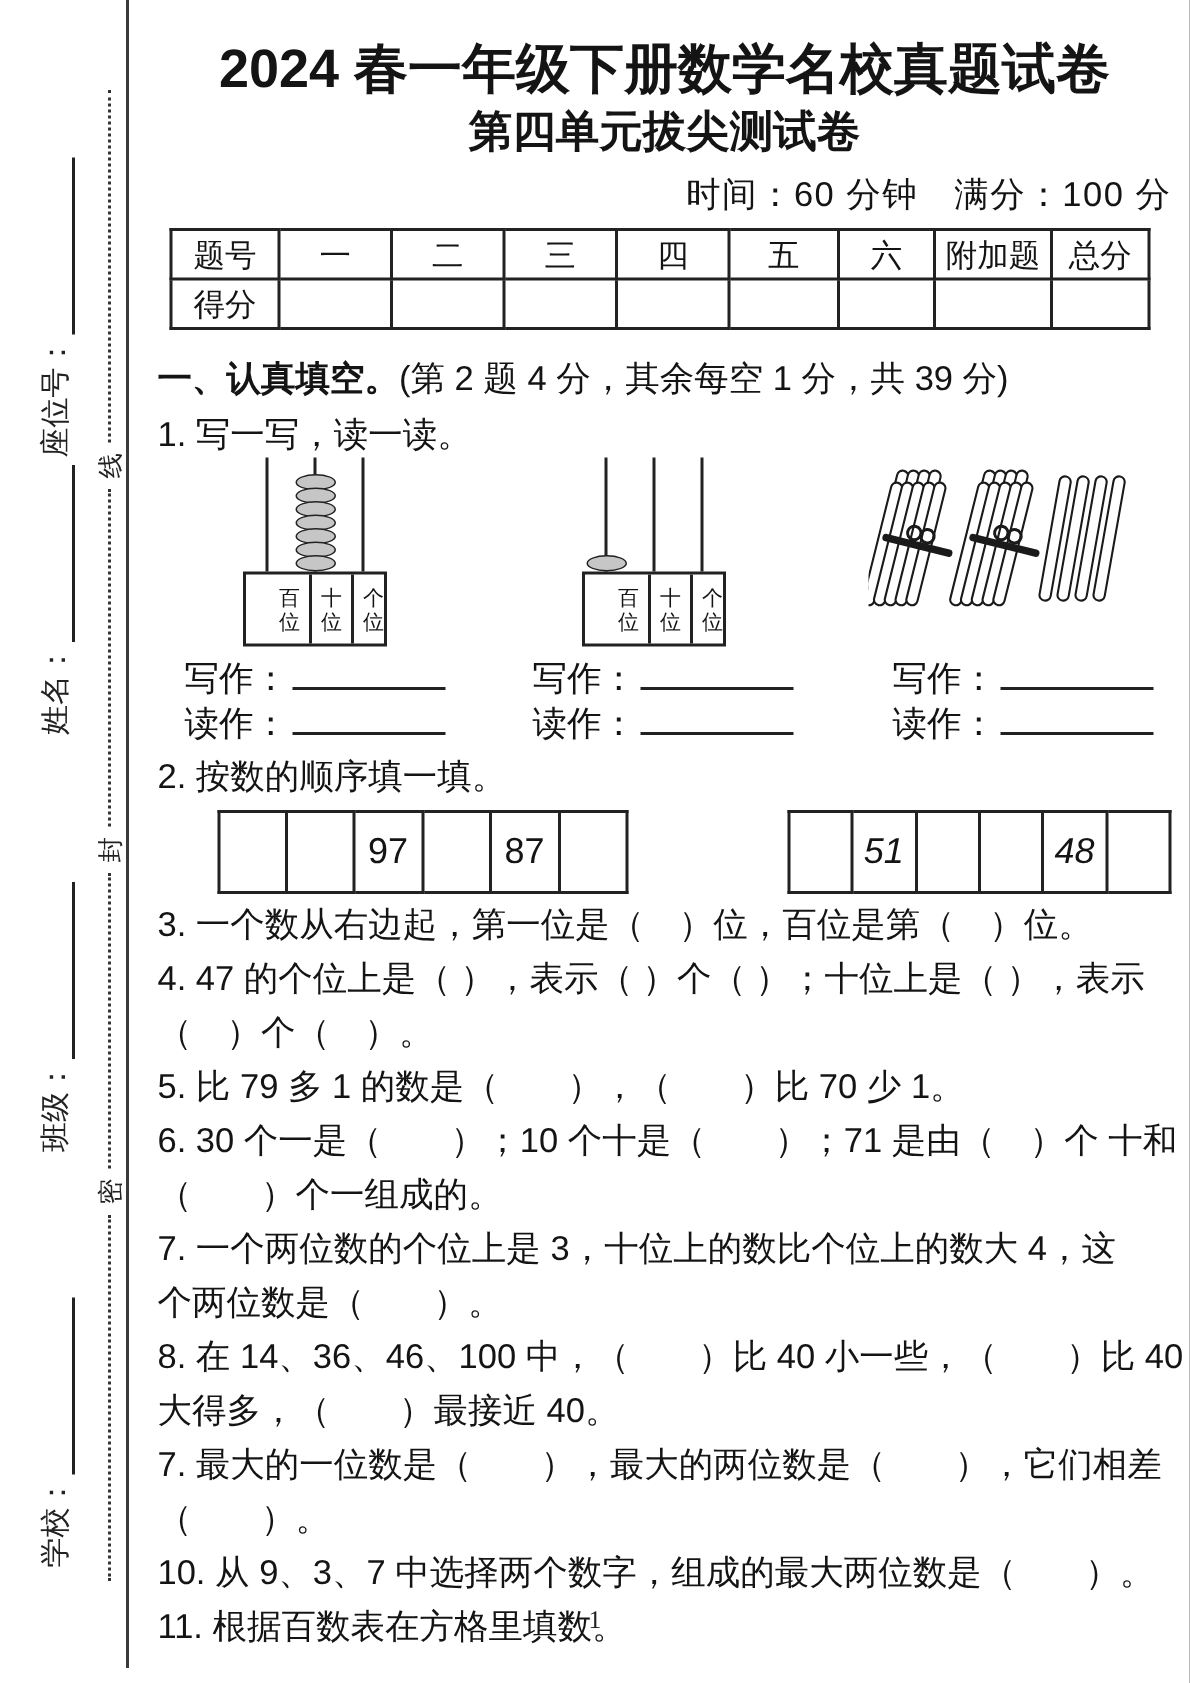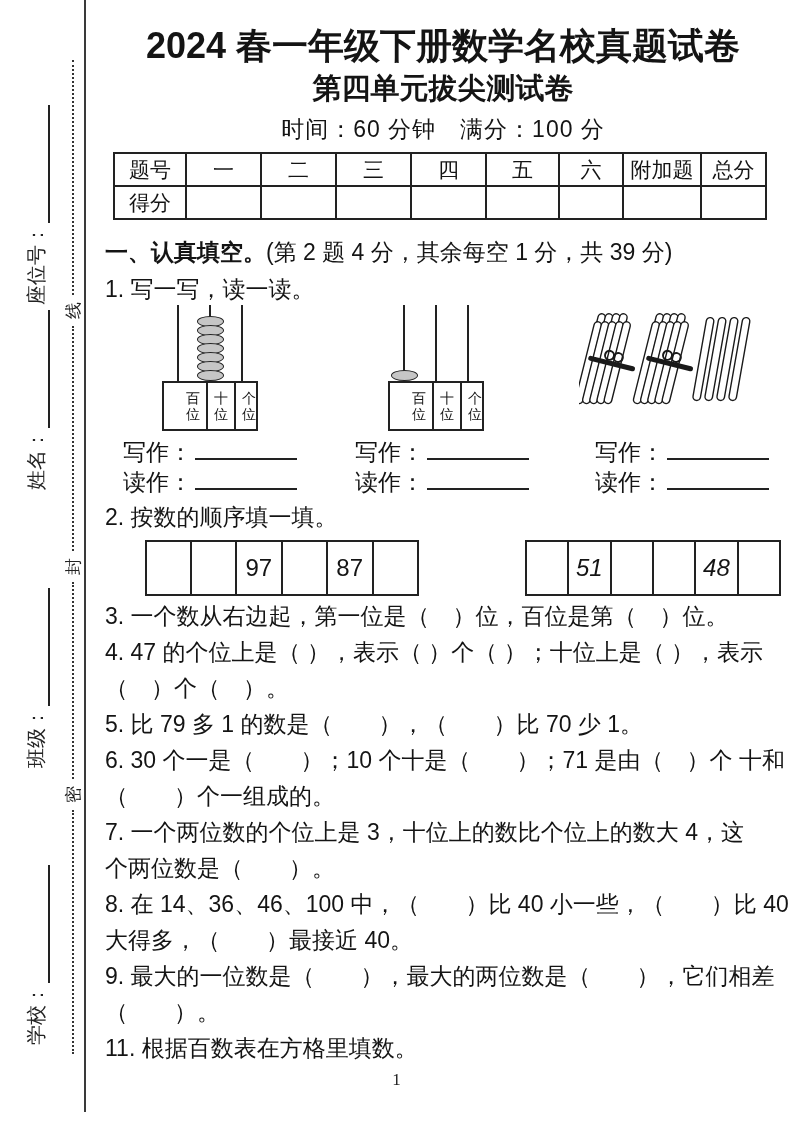--- a/index.html
+++ b/index.html
@@ -15,21 +15,21 @@
   .mblank{display:inline-block;width:118px;border-bottom:2px solid #222;height:15px;margin-left:2px;}
   .seal{position:absolute;left:63px;top:57px;height:1000px;width:20px;display:flex;flex-direction:column;align-items:center;color:#222;}
   .seal .seg{width:0;border-left:2.5px dotted #333;margin:3px 0;}
   .seg.s1{flex:25;} .seg.s2{flex:24;} .seg.s3{flex:21;} .seg.s4{flex:26;}
   .seal-char{font-size:17px;transform:rotate(-90deg);margin:1px 0;}
   .vline{position:absolute;left:84px;top:0;height:1112px;border-left:2px solid #3a3a3a;}
   
   .content{position:absolute;left:105px;top:0;width:676px;}
   .title{font-size:36px;font-weight:bold;text-align:center;margin:25px 0 0;line-height:42px;white-space:nowrap;}
   .subtitle{font-size:29px;font-weight:bold;text-align:center;margin:4px 0 0;line-height:34px;}
-  .info{font-size:23px;text-align:center;margin:9px 0 0;letter-spacing:1px;}
+  .info{font-size:23px;text-align:right;margin:9px 0 0;letter-spacing:1px;}
   .score-table{border-collapse:collapse;margin:7px 0 0 8px;table-layout:fixed;width:652px;}
   .score-table td{border:2px solid #222;height:31px;text-align:center;font-size:21px;padding:0;overflow:hidden;margin-top:35px;}
   .sec-heading{font-size:23px;margin-top:14px;line-height:36px;white-space:nowrap;}
   .bold{font-weight:bold;font-family:Liberation Serif, serif;}
   .q-line{font-size:23px;line-height:36px;white-space:nowrap;}
   
   .figures{position:relative;height:128px;}
   .abacus{position:absolute;width:96px;}
   .a1{left:57px;top:2px;} .a2{left:283px;top:2px;}
   .rodrow{display:flex;height:72px;}
@@ -321,19 +321,20 @@
     <div class="q-line">3. 一个数从右边起，第一位是（　）位，百位是第（　）位。</div>
     <div class="q-line">4. 47 的个位上是（ ），表示（ ）个（ ）；十位上是（ ），表示</div>
     <div class="q-line">（　）个（　）。</div>
     <div class="q-line">5. 比 79 多 1 的数是（　　），（　　）比 70 少 1。</div>
     <div class="q-line">6. 30 个一是（　　）；10 个十是（　　）；71 是由（　）个 十和</div>
     <div class="q-line">（　　）个一组成的。</div>
     <div class="q-line">7. 一个两位数的个位上是 3，十位上的数比个位上的数大 4，这</div>
     <div class="q-line">个两位数是（　　）。</div>
     <div class="q-line">8. 在 14、36、46、100 中，（　　）比 40 小一些，（　　）比 40</div>
     <div class="q-line">大得多，（　　）最接近 40。</div>
-    <div class="q-line">9. 最大的一位数是（　　），最大的两位数是（　　），它们相差</div>
+    <div class="q-line">7. 最大的一位数是（　　），最大的两位数是（　　），它们相差</div>
     <div class="q-line">（　　）。</div>
+    <div class="q-line">10. 从 9、3、7 中选择两个数字，组成的最大两位数是（　　）。</div>
     <div class="q-line">11. 根据百数表在方格里填数。</div>
   </div>
 
   <div class="pagenum">1</div>
 </div>
 
 </body></html>

